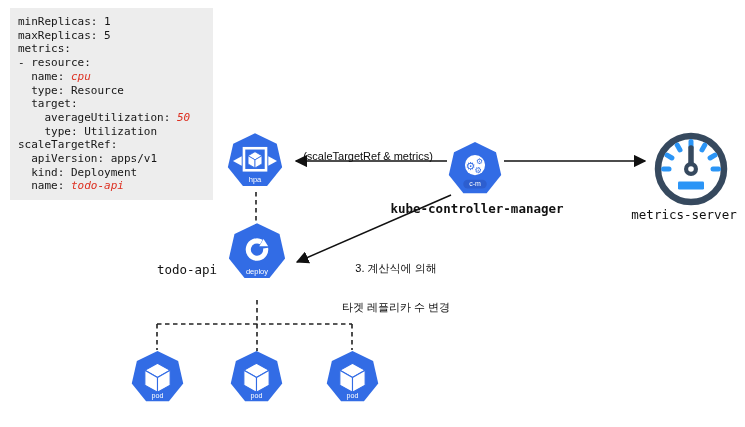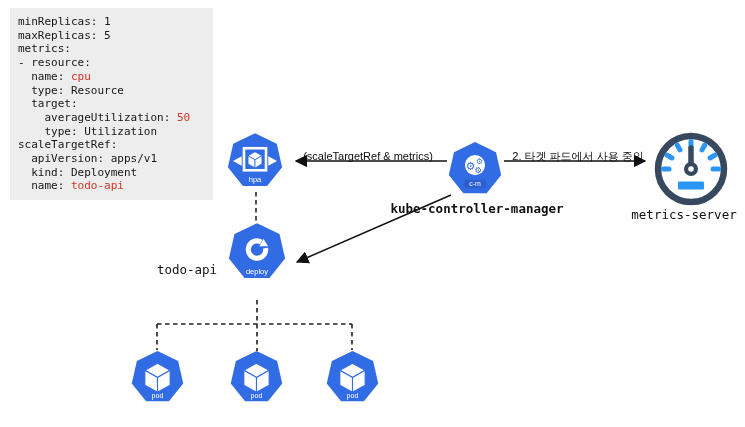--- a/index.html
+++ b/index.html
@@ -2,21 +2,21 @@
 <html><head>
 <meta charset="utf-8">
 <style>
   html,body{margin:0;padding:0;background:#fff;}
   .canvas{position:relative;width:745px;height:427px;background:#ffffff;overflow:hidden;
           font-family:"Liberation Sans","DejaVu Sans",sans-serif;padding-left:15px;}
   
   .code-block{position:absolute;left:10px;top:8px;width:187px;padding:7px 8px;background:#ededed;
               font-family:"DejaVu Sans Mono","Liberation Mono",monospace;font-size:11px;
               line-height:13.7px;color:#161616;white-space:pre;}
-  .code-block .red{color:#dd3122;}
+  .code-block .red{color:#dd3122;font-style:italic;}
   
   .arrow-layer{position:absolute;left:0;top:0;z-index:1;pointer-events:none;}
   
   .node{position:absolute;z-index:2;}
   .node svg{display:block;}
   svg text.nlabel{font-family:"Liberation Sans","DejaVu Sans",sans-serif;fill:#ffffff;}
   
   .caption{position:absolute;z-index:3;transform:translateX(-50%);white-space:nowrap;
            font-family:"DejaVu Sans Mono","Liberation Mono",monospace;font-size:12.5px;color:#111;}
   
@@ -133,16 +133,19 @@
       <polygon points="27,37 50,50 50,77 27,64" fill="#fff" stroke="#326ce5" stroke-width="2" stroke-linejoin="round"></polygon>
       <polygon points="73,37 50,50 50,77 73,64" fill="#fff" stroke="#326ce5" stroke-width="2" stroke-linejoin="round"></polygon>
       <text class="nlabel" x="50" y="88" font-size="13" text-anchor="middle">pod</text>
     </svg>
   </div>
 
   <div class="klabel" style="left:368px;top:124px;">
     <div>(scaleTargetRef &amp; metrics)</div>
   </div>
   <div class="klabel" style="left:578px;top:124px;">
-    <div>2. 타겟 파드에서 사용 중인</div>
+  </div>
+  <div class="klabel" style="left:396px;top:236px;">
+    <div>3. 계산식에 의해</div>
+    <div>타겟 레플리카 수 변경</div>
   </div>
 
 </div>
 
 </body></html>

